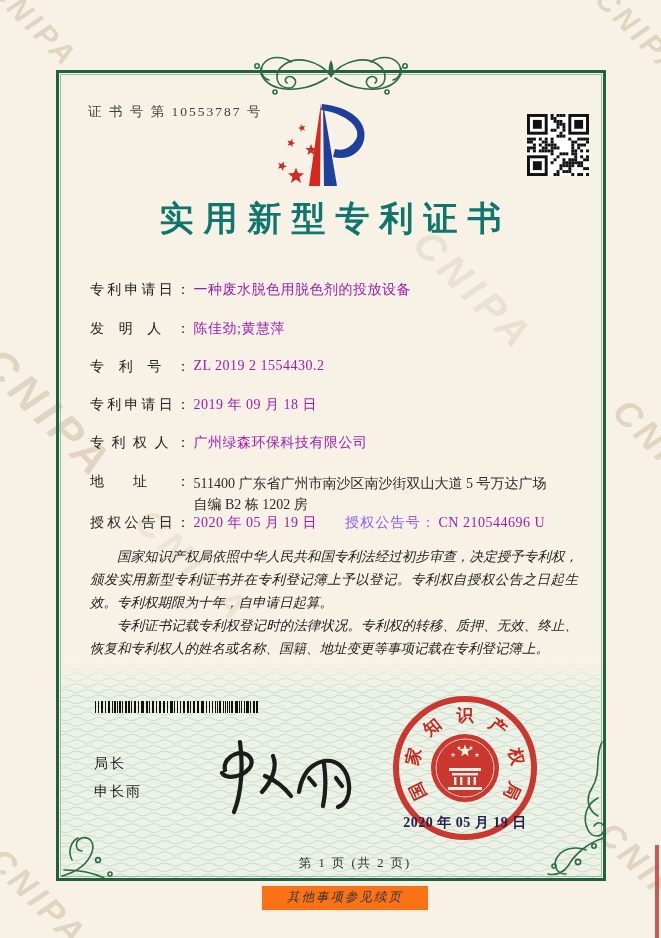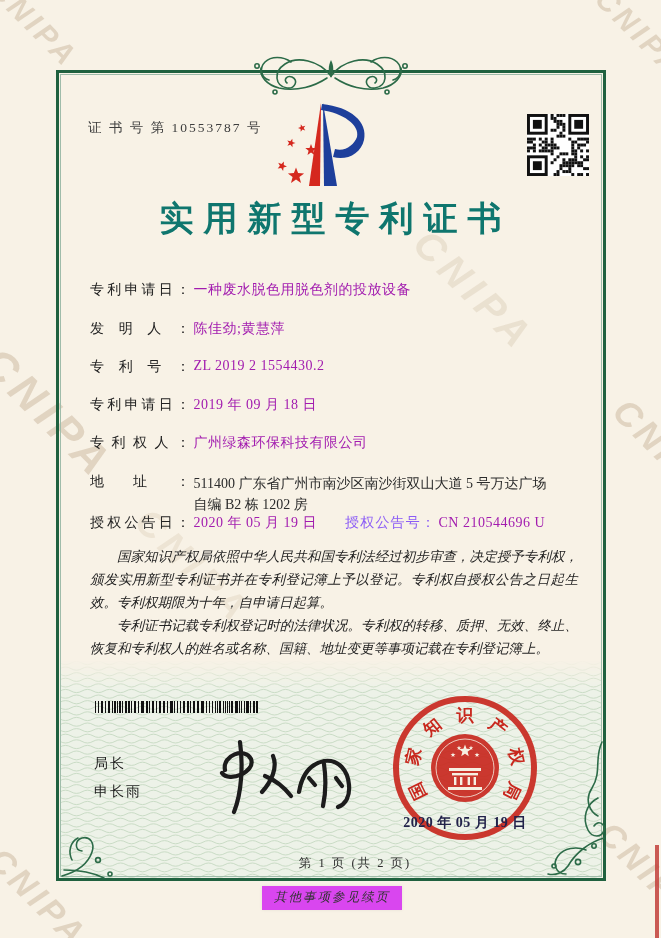--- a/index.html
+++ b/index.html
@@ -36,21 +36,21 @@
 
   
   .band{
     position:absolute; left:60px; top:660px; width:542px; height:218px;
     background:#edf2e8; z-index:1; overflow:hidden;
     -webkit-mask-image:linear-gradient(180deg, transparent 0, #000 30px);
             mask-image:linear-gradient(180deg, transparent 0, #000 30px);
   }
 
   
-  .cert-no{position:absolute; left:88px; top:119px; font-size:13.5px; letter-spacing:2px; color:#3e3e3e; z-index:2;}
+  .cert-no{position:absolute; left:88px; top:103px; font-size:13.5px; letter-spacing:2px; color:#3e3e3e; z-index:2;}
   .logo{position:absolute; left:275px; top:98px; z-index:2;}
   .qr{position:absolute; left:527px; top:114px; z-index:2;}
   .title{
     position:absolute; left:50%; top:196px; transform:translateX(-50%);
     font-size:34px; font-weight:bold; letter-spacing:10px; padding-left:10px;
     color:#0f766e; white-space:nowrap; z-index:2;text-align:center;
   }
 
   
   .row{position:absolute; left:90px; font-size:14px; z-index:2; white-space:nowrap;}
@@ -72,21 +72,21 @@
 
   
   .barcode{position:absolute; left:95px; top:701px; z-index:2;}
   .director{position:absolute; left:94px; top:750px; z-index:2; font-size:14px; line-height:28px; color:#1d1d1d; letter-spacing:2px;}
   .signature{position:absolute; left:205px; top:730px; z-index:2;}
   .seal{position:absolute; left:380px; top:683px; z-index:3;}
   .seal text{font-family:"Liberation Serif","DejaVu Serif",serif;}
   .page-info{position:absolute; left:56px; top:855px; width:598px; text-align:center; font-size:12.5px; letter-spacing:2px; color:#2e2e2e; z-index:2;}
   .cont-note{
     position:absolute; left:262px; top:886px; z-index:2;
-    background:#d946ef; padding:3px 12px 4px; font-size:12.5px; font-style:italic;
+    background:#f97316; padding:3px 25px 4px; font-size:12.5px; font-style:italic;
     color:#333; letter-spacing:2px; box-shadow:0 0 3px rgba(0,0,0,0.08);
   }
   .scan-artifact{position:absolute; left:655px; top:845px; width:4px; height:93px; background:#c2403a; opacity:.85; z-index:4;}
 </style>
 </head>
 <body>
 
 <div id="page">
 
   <span class="wm wm-tl">CNIPA</span>

